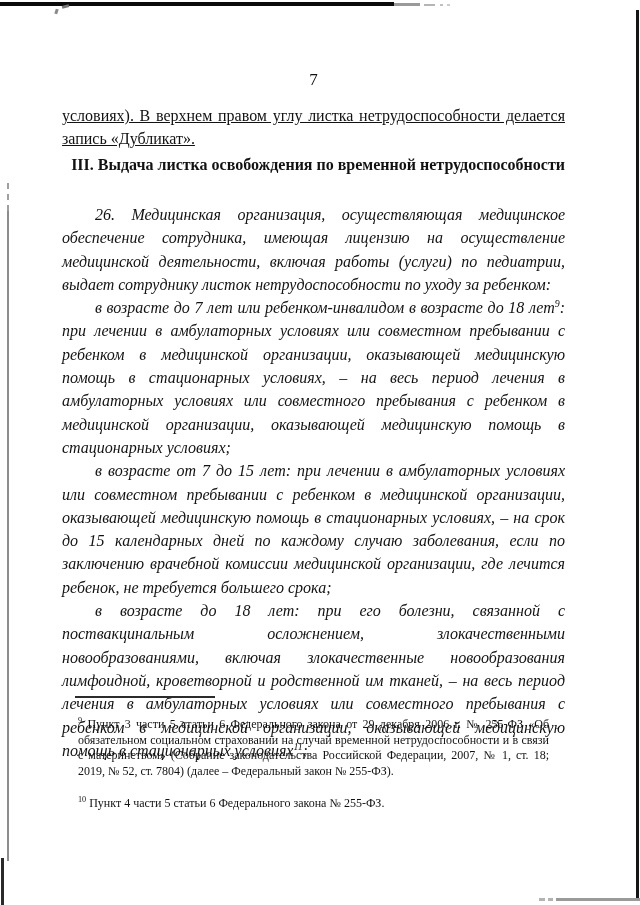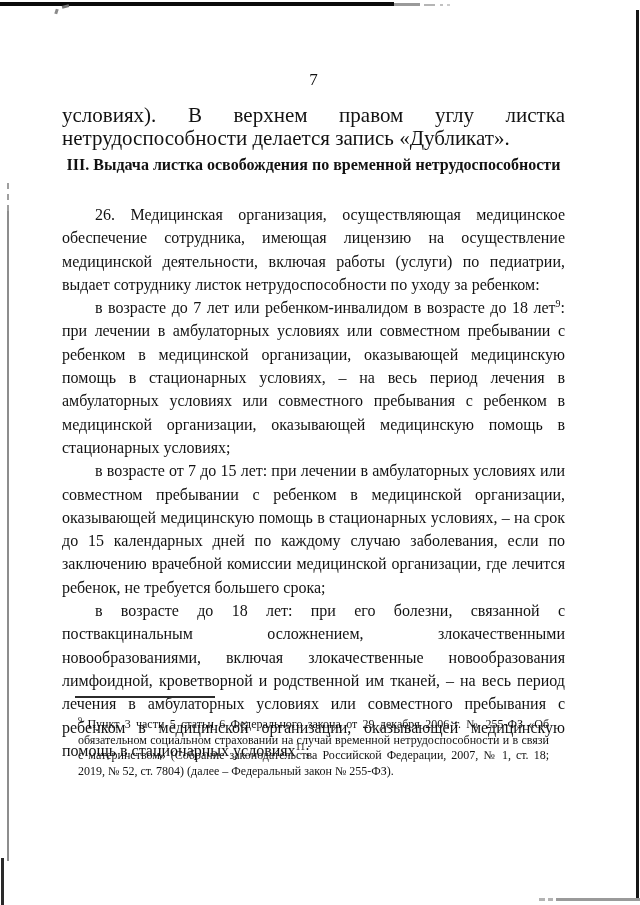--- a/index.html
+++ b/index.html
@@ -31,30 +31,30 @@
   .border-bottom-dash1  { position:absolute; top:898px; left:539px; width:6px;  height:3px; background:#b3b3b3; }
   .border-bottom-dash2  { position:absolute; top:898px; left:548px; width:5px;  height:3px; background:#b3b3b3; }
 
   
   .page-number {
     position:absolute; top:70px; left:62px; width:503px;
     text-align:center; font-size:17px;
   }
   .para-intro {
     position:absolute; top:104px; left:62px; width:503px;
-    font-size:21px; line-height:23.3px; text-align:justify;
+    font-size:16px; line-height:23.3px; text-align:justify;text-decoration:underline;
   }
   .section-heading {
     position:absolute; top:154px; left:62px; width:503px;
-    font-size:16px; font-weight:bold; text-align:center; line-height:21.5px;
+    font-size:16px; font-weight:bold; text-align:right; line-height:21.5px;
   }
   .section-heading span { display:block; }
   .body-text {
     position:absolute; top:203px; left:62px; width:503px;
-    font-size:16px; line-height:23.3px; text-align:justify;
+    font-size:16px; line-height:23.3px; text-align:justify;font-style:italic;
   }
   .body-text p { margin:0; text-indent:33px; }
   sup.fn-ref { font-size:0.62em; line-height:0; vertical-align:super; }
 
   .footnote-sep {
     position:absolute; top:696px; left:75px; width:140px; height:0;
     border-top:2px solid #2b2b2b;
   }
   .footnotes {
     position:absolute; top:701px; left:62px; width:503px;
@@ -95,15 +95,16 @@
     <p><span>26. Медицинская организация, осуществляющая медицинское обеспечение сотрудника, имеющая лицензию на осуществление медицинской деятельности, включая работы (услуги) по педиатрии, выдает сотруднику листок нетрудоспособности по уходу за ребенком:</span><sup class="fn-ref"></sup><span></span></p>
     <p><span>в возрасте до 7 лет или ребенком-инвалидом в возрасте до 18 лет</span><sup class="fn-ref">9</sup><span>: при лечении в амбулаторных условиях или совместном пребывании с ребенком в медицинской организации, оказывающей медицинскую помощь в стационарных условиях, – на весь период лечения в амбулаторных условиях или совместного пребывания с ребенком в медицинской организации, оказывающей медицинскую помощь в стационарных условиях;</span></p>
     <p><span>в возрасте от 7 до 15 лет: при лечении в амбулаторных условиях или совместном пребывании с ребенком в медицинской организации, оказывающей медицинскую помощь в стационарных условиях, – на срок до 15 календарных дней по каждому случаю заболевания, если по заключению врачебной комиссии медицинской организации, где лечится ребенок, не требуется большего срока;</span><sup class="fn-ref"></sup><span></span></p>
     <p><span>в возрасте до 18 лет: при его болезни, связанной с поствакцинальным осложнением, злокачественными новообразованиями, включая злокачественные новообразования лимфоидной, кроветворной и родственной им тканей, – на весь период лечения в амбулаторных условиях или совместного пребывания с ребенком в медицинской организации, оказывающей медицинскую помощь в стационарных условиях</span><sup class="fn-ref">11</sup><span>;</span></p>
   </div>
 
   <div class="footnote-sep"></div>
 
   <div class="footnotes">
     <p><sup>9</sup><span> Пункт 3 части 5 статьи 6 Федерального закона от 29 декабря 2006 г. № 255-ФЗ «Об обязательном социальном страховании на случай временной нетрудоспособности и в связи с материнством» (Собрание законодательства Российской Федерации, 2007, № 1, ст. 18; 2019, № 52, ст. 7804) (далее – Федеральный закон № 255-ФЗ).</span></p>
+    <p><sup>10</sup><span> Пункт 4 части 5 статьи 6 Федерального закона № 255-ФЗ.</span></p>
   </div>
 
 </div>
 
 </body></html>

